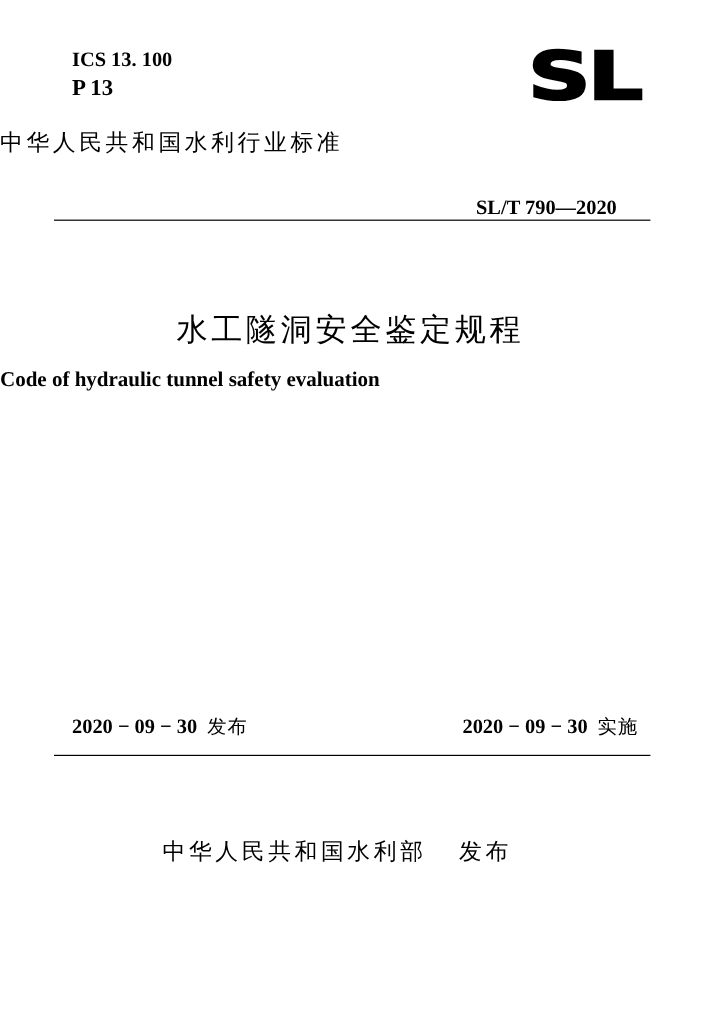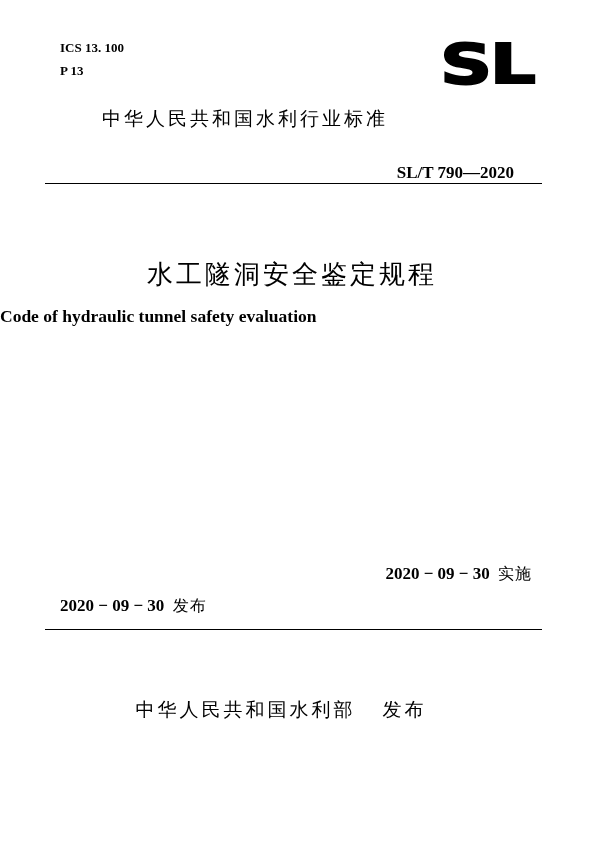--- a/index.html
+++ b/index.html
@@ -17,40 +17,40 @@
     .abs { position: absolute; }
     .serif-bold {
       font-family: "Liberation Serif", "DejaVu Serif", serif;
       font-weight: bold;
     }
     .cjk {
       font-family: "DejaVu Sans", "Liberation Sans", sans-serif;
     }
     #ics-code {
       left: 60px; top: 40px;
-      font-size: 13px;
+      font-size: 17px;
     }
     #classification-code {
       left: 60px; top: 63px;
-      font-size: 13px;
+      font-size: 19px;
     }
     #sl-logo {
       left: 440px; top: 36px;
       font-family: "DejaVu Sans", "Liberation Sans", sans-serif;
       font-weight: 900;
       font-size: 58px;
       letter-spacing: -2px;
       line-height: 1;
       transform: scaleX(1.25) scaleY(0.95);
       transform-origin: left top;
       -webkit-text-stroke: 2px #000;
     }
     #industry-standard-title {
       left: 0; width: 504px; top: 106px;
-      text-align: center;
+      text-align: left;
       font-size: 19px;
       letter-spacing: 3px;
       padding-right: 14px;
       box-sizing: border-box;
     }
     #standard-number {
       right: 86px; top: 143px;
       font-size: 17px;
       margin-top: 20px;
     }
@@ -76,21 +76,21 @@
       font-size: 17.5px;
       padding-right: 10px;
       box-sizing: border-box;
     }
     #issue-date-group {
       left: 60px; top: 596px;
       font-size: 17px;
       white-space: nowrap;
     }
     #implement-date-group {
-      right: 68px; top: 564px;
+      right: 68px; top: 596px;
       font-size: 17px;
       white-space: nowrap;
     }
     .date-cn {
       font-family: "DejaVu Sans", "Liberation Sans", sans-serif;
       font-weight: normal;
       font-size: 16px;
       margin-left: 4px;
       letter-spacing: 1px;
     }

